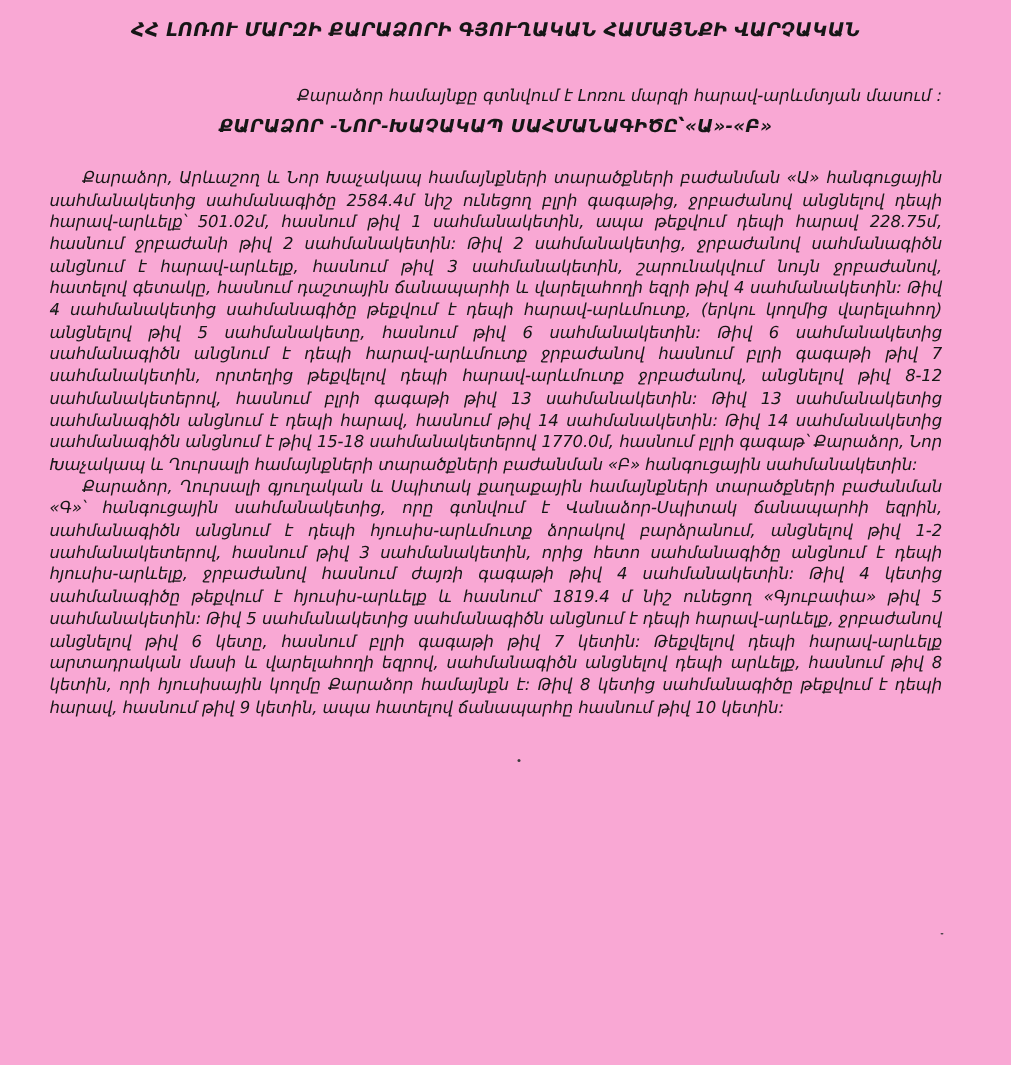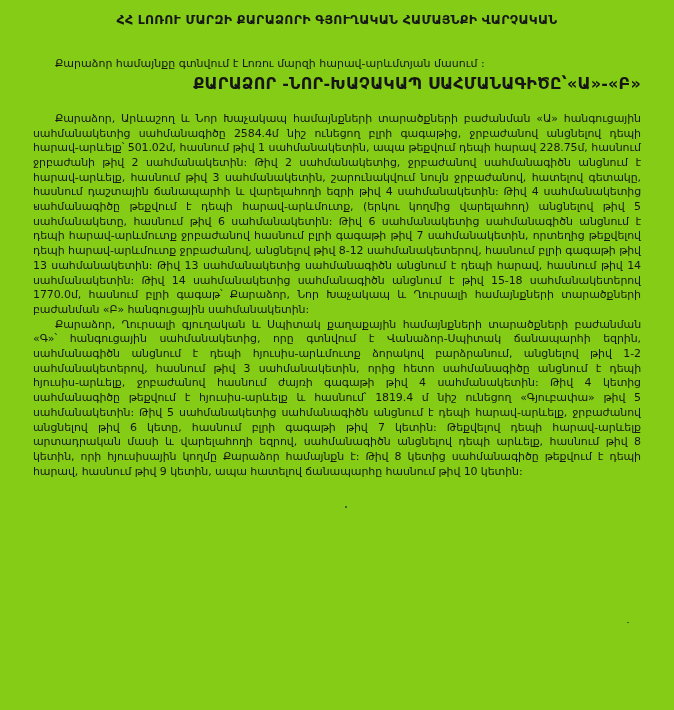--- a/index.html
+++ b/index.html
@@ -12,53 +12,55 @@
     height: 710px;
     overflow: hidden;
     font-family: "DejaVu Sans", sans-serif;
     color: #161616;
   }
   .doc {
     position: relative;
     width: 674px;
     height: 710px;
     box-sizing: border-box;
-    padding: 12px 33px 0 33px;
-    background: #84cc16;
+    padding: 12px 46px 0 33px;
+    background: #f9a8d4;
+    font-style: italic;
   }
   .title {
     text-align: center;
     font-weight: bold;
     font-size: 12.5px;
     line-height: 16px;
     letter-spacing: 0.2px;
   }
   .intro {
     margin-top: 29px;
     font-size: 11px;
     line-height: 14.8px;
   }
   .intro-line-1 {
     text-indent: 22px;
+    text-align: right;
   }
   .para {
     margin: 0;
     font-size: 11px;
     line-height: 14.7px;
     text-align: justify;
     text-indent: 22px;
     letter-spacing: -0.1px;
   }
   .para-neighbors {
     margin-top: 4px;
   }
   .section-heading {
-    text-align: right;
+    text-align: center;
     font-weight: bold;
-    font-size: 16px;
+    font-size: 12px;
     line-height: 14px;
     letter-spacing: 0.2px;
   }
   .heading-ab {
     margin: 5px 0 21px 0;
   }
   .heading-bg {
     margin: 16px 0 13px 0;
   }
   .total-line {

